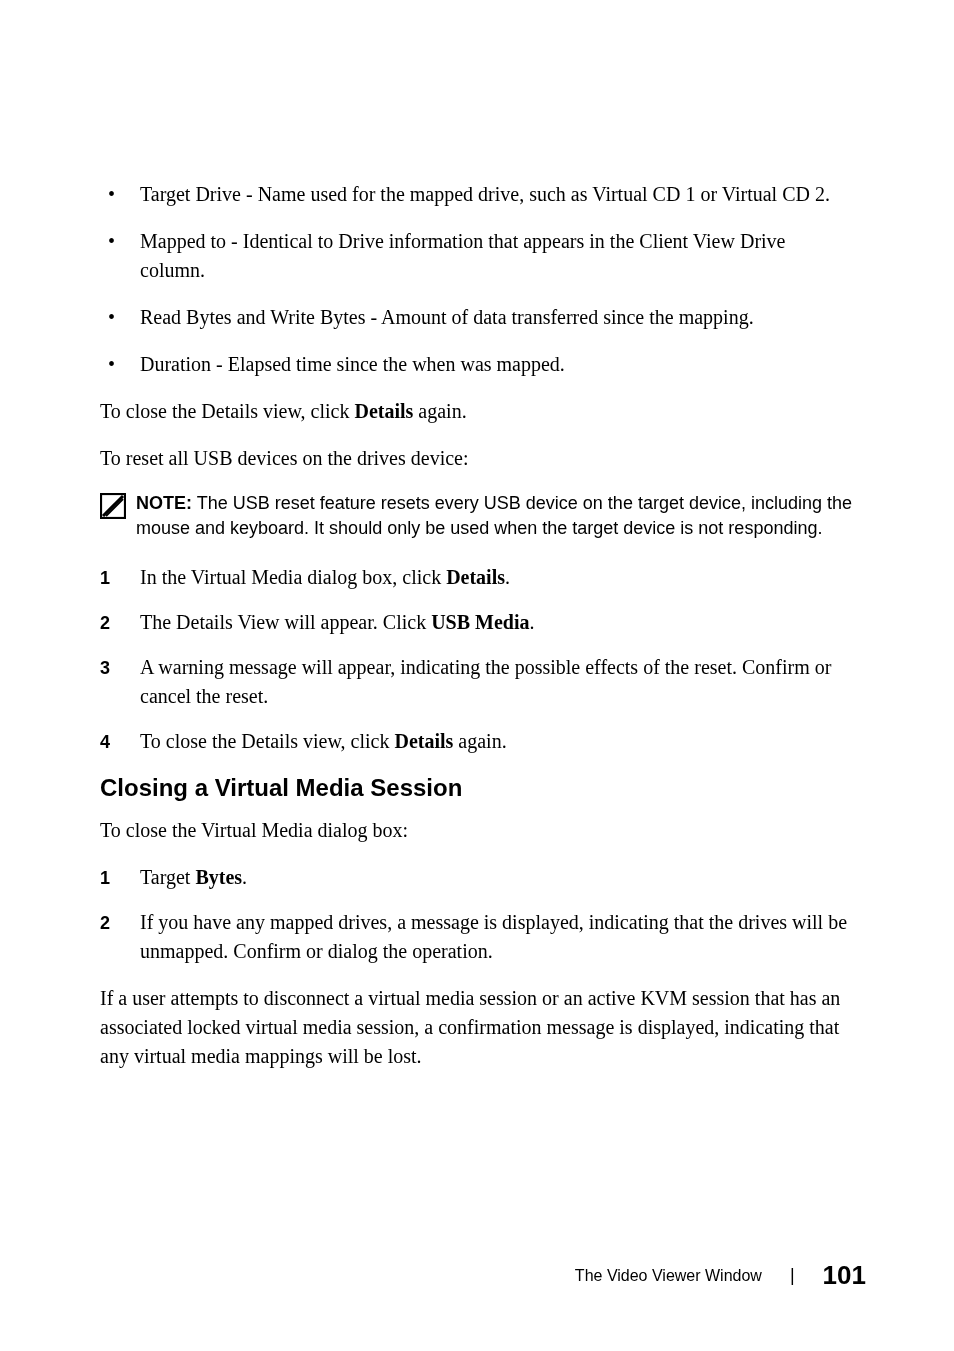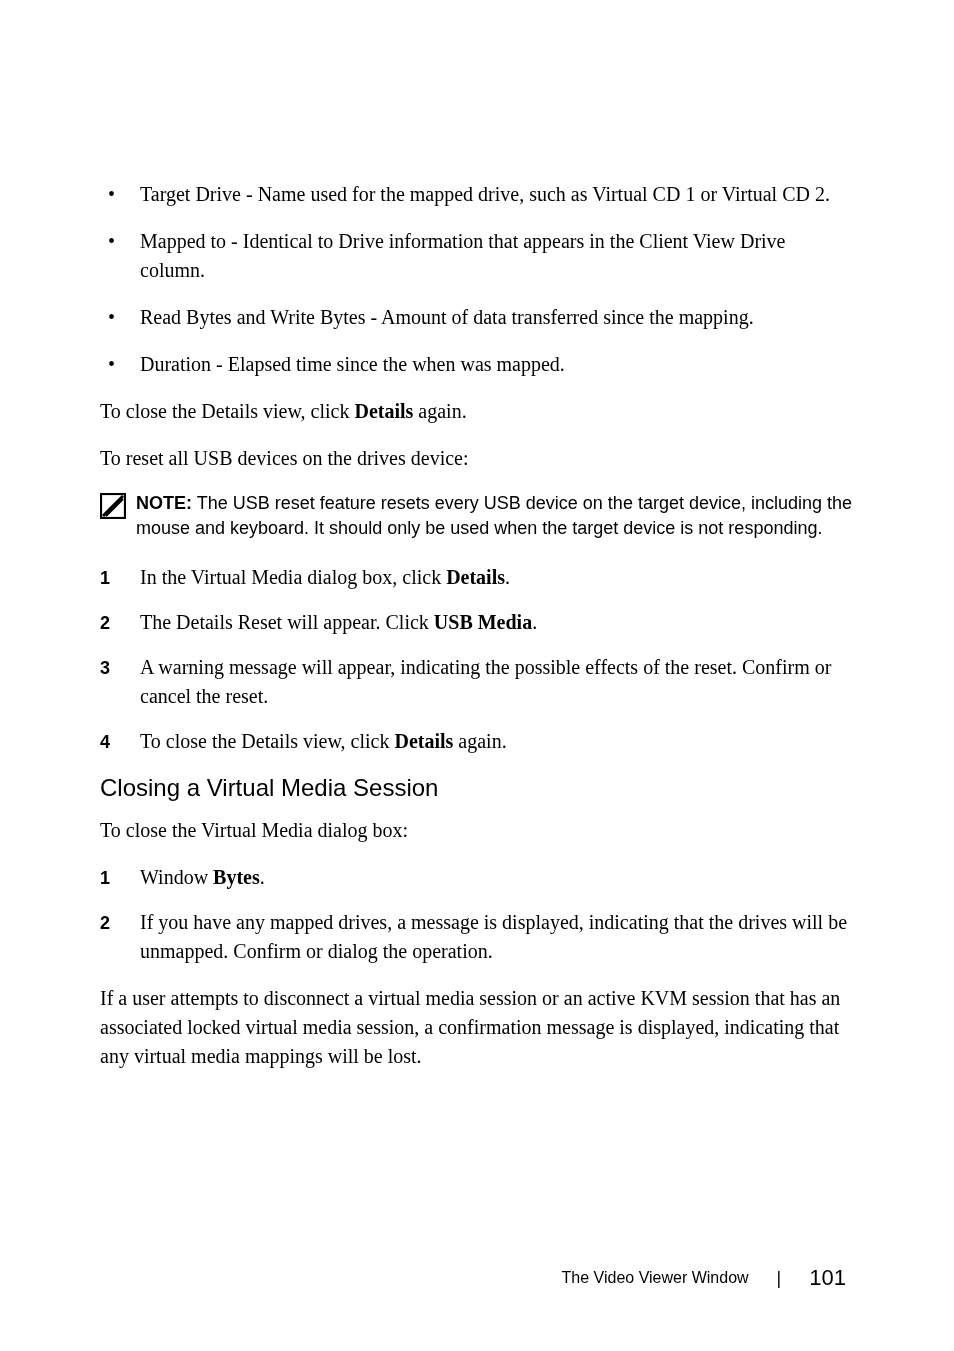--- a/index.html
+++ b/index.html
@@ -62,43 +62,43 @@
       width: 40px;
       flex-shrink: 0;
       font-family: Arial, Helvetica, sans-serif;
       font-weight: bold;
       font-size: 18px;
       padding-top: 2px;
     }
     .num-text { flex: 1; }
     .h2 {
       font-family: Arial, Helvetica, sans-serif;
-      font-weight: normal;
+      font-weight: bold;
       font-size: 24px;
       margin-top: 8px;
       margin-bottom: 14px;
     }
     .bold { font-weight: bold; }
     .footer {
       position: absolute;
       bottom: 60px;
-      right: 108px;
+      right: 88px;
       font-family: Arial, Helvetica, sans-serif;
       font-size: 16px;
       display: flex;
       align-items: center;
       gap: 28px;
     }
     .footer-sep {
       color: #000;
       font-size: 18px;
     }
     .page-num {
-      font-weight: normal;
-      font-size: 22px;
+      font-weight: bold;
+      font-size: 26px;
       text-align: right;
     }
   </style>
 </head>
 <body>
 
 <div class="bullet-list">
   <div class="bullet-item">
     <div class="bullet-mark">•</div>
     <div class="bullet-text">Target Drive - Name used for the mapped drive, such as Virtual CD 1 or Virtual CD 2.</div>
@@ -139,21 +139,21 @@
 <div class="num-list">
   <div class="num-item">
     <div class="num-mark">1</div>
     <div class="num-text">
       <span>In the Virtual Media dialog box, click </span><span class="bold">Details</span><span>.</span>
     </div>
   </div>
   <div class="num-item">
     <div class="num-mark">2</div>
     <div class="num-text">
-      <span>The Details Reset will appear. Click </span><span class="bold">USB Media</span><span>.</span>
+      <span>The Details View will appear. Click </span><span class="bold">USB Media</span><span>.</span>
     </div>
   </div>
   <div class="num-item">
     <div class="num-mark">3</div>
     <div class="num-text">
       <span>A warning message will appear, indicating the possible effects of the reset. Confirm or cancel the reset.</span>
     </div>
   </div>
   <div class="num-item">
     <div class="num-mark">4</div>
@@ -164,21 +164,21 @@
 </div>
 
 <h2 class="h2">Closing a Virtual Media Session</h2>
 
 <p class="para">To close the Virtual Media dialog box:</p>
 
 <div class="num-list">
   <div class="num-item">
     <div class="num-mark">1</div>
     <div class="num-text">
-      <span>Window </span><span class="bold">Bytes</span><span>.</span>
+      <span>Target </span><span class="bold">Bytes</span><span>.</span>
     </div>
   </div>
   <div class="num-item">
     <div class="num-mark">2</div>
     <div class="num-text">
       <span>If you have any mapped drives, a message is displayed, indicating that the drives will be unmapped. Confirm or dialog the operation.</span>
     </div>
   </div>
 </div>
 

